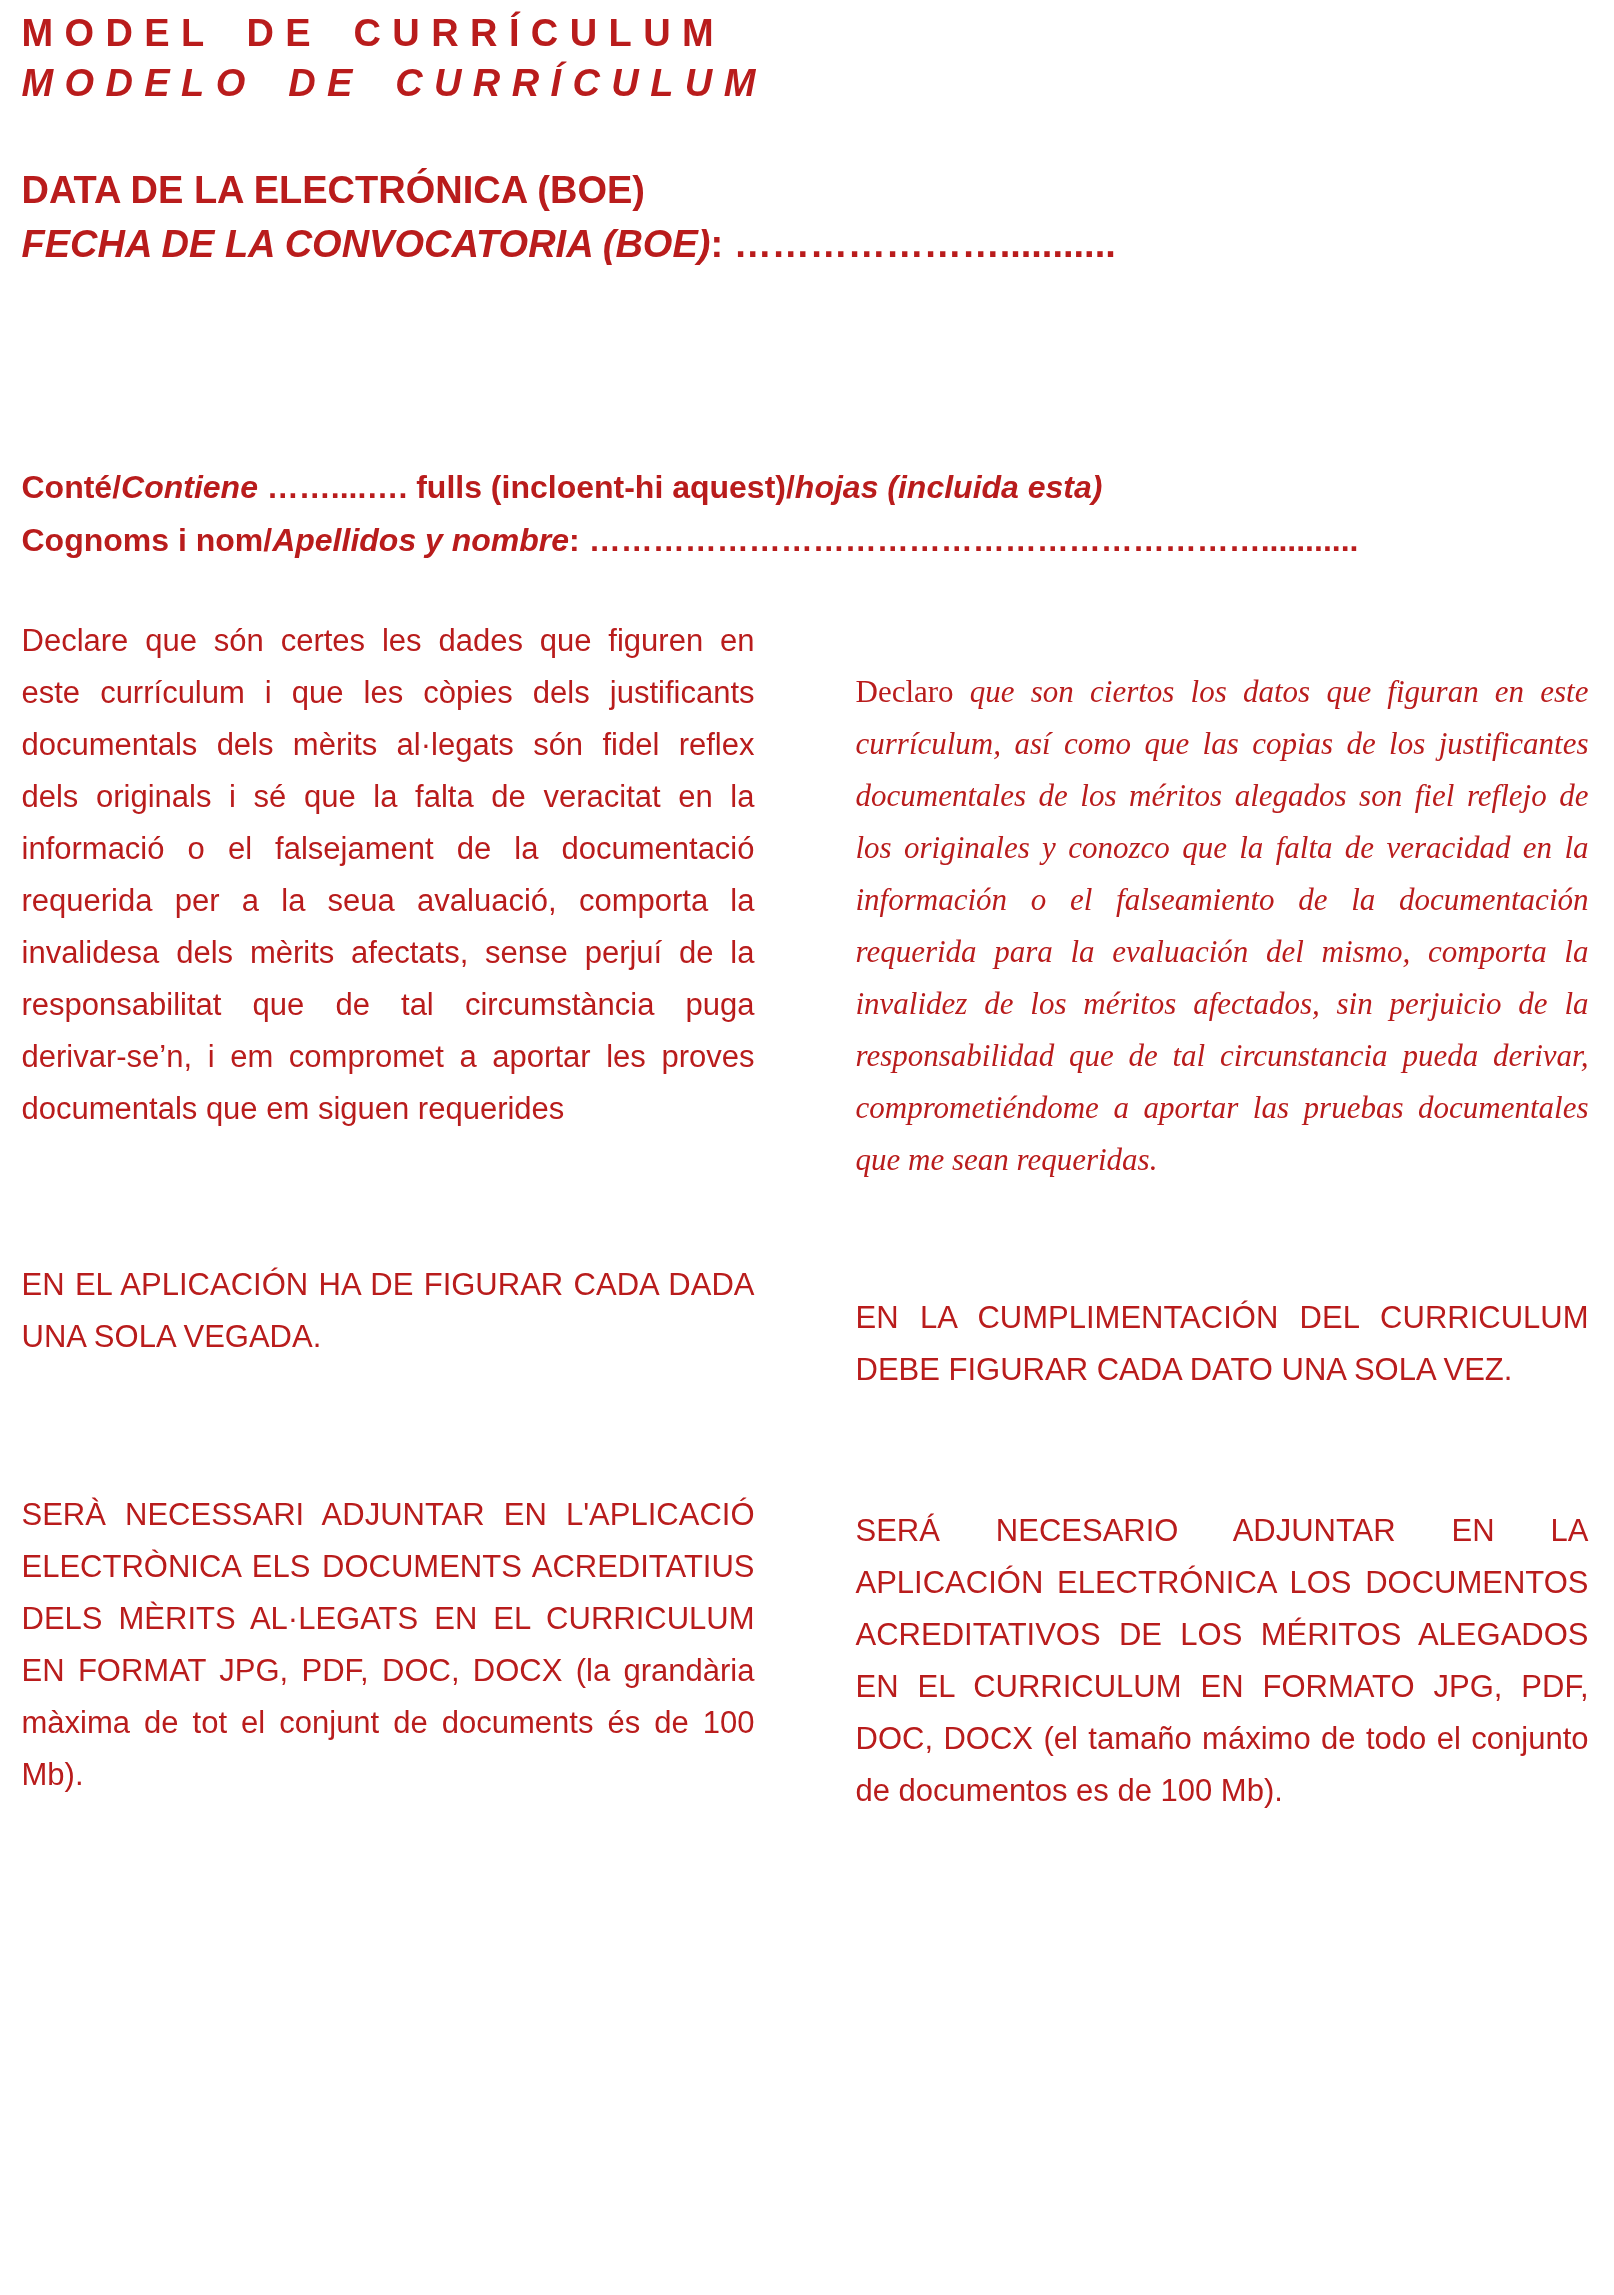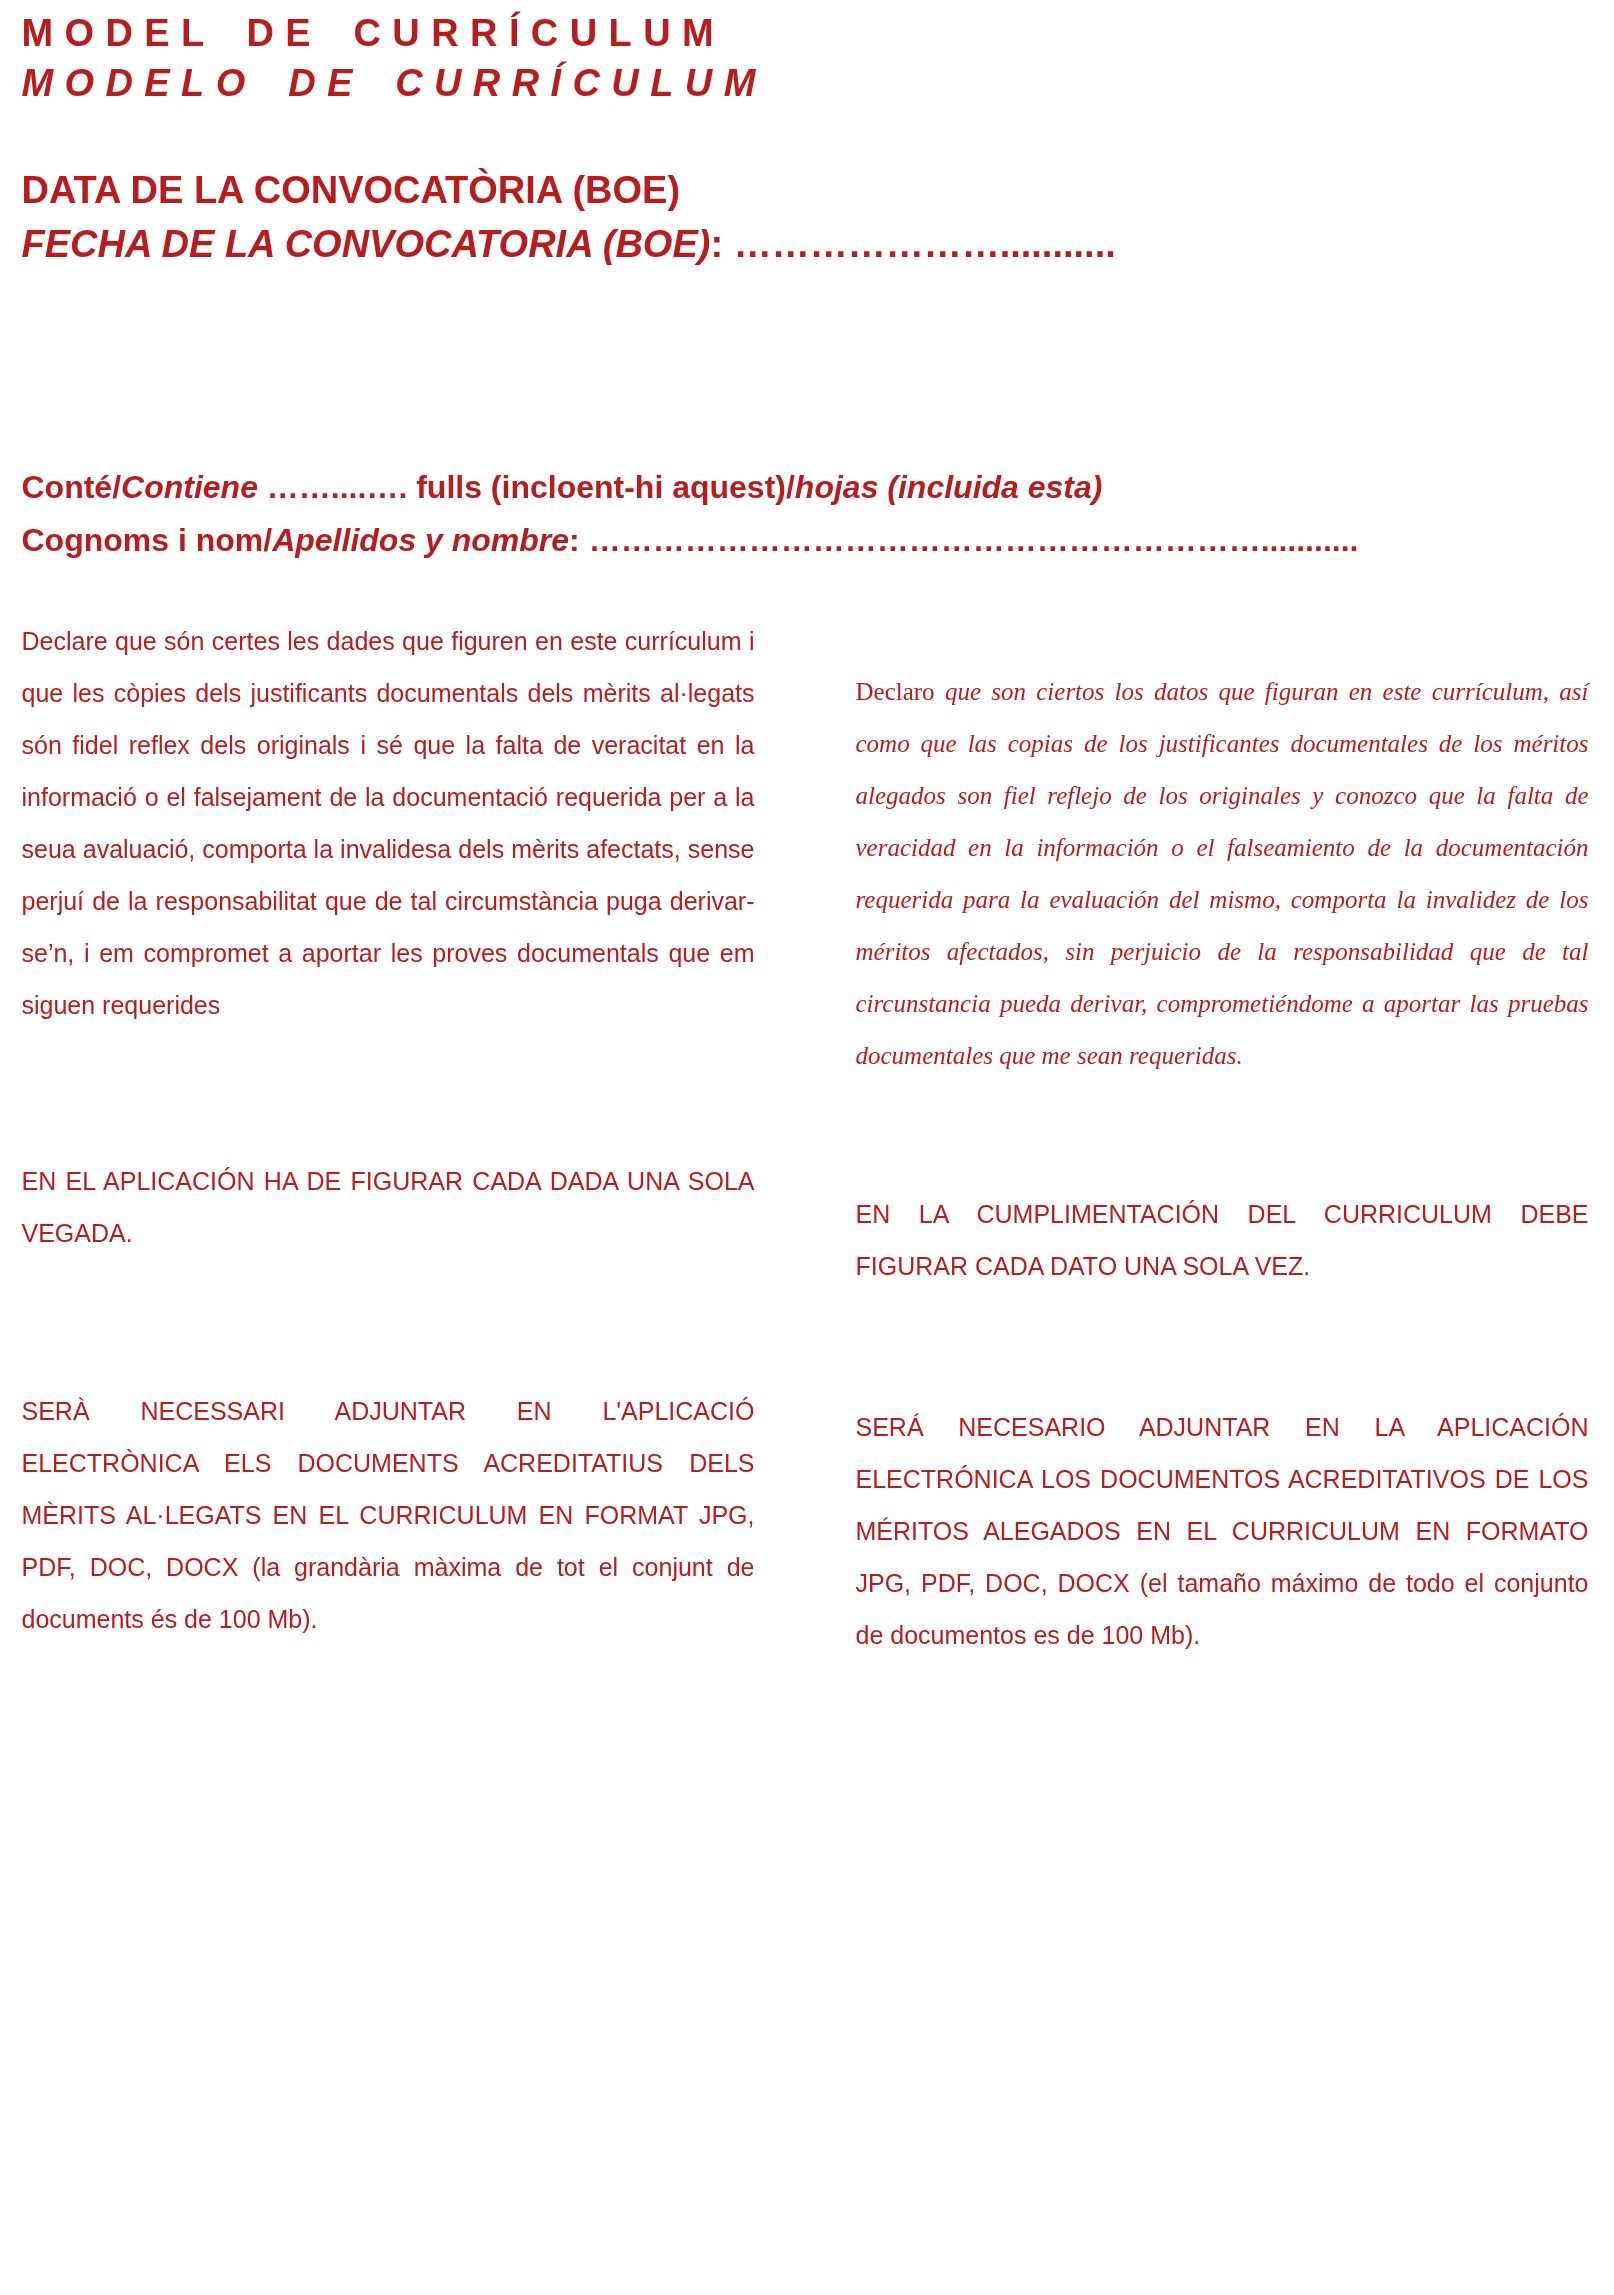--- a/index.html
+++ b/index.html
@@ -45,21 +45,21 @@
     font-size: 32px;
     font-weight: bold;
     line-height: 53px;
   }
   
   .columns {
     display: flex;
     margin-top: 48px;
   }
   .col {
-    font-size: 25px;
+    font-size: 31px;
     line-height: 52px;
     text-align: justify;
   }
   .col p { margin: 0; }
   .col-left  { width: 733px; }
   .col-spacer { width: 101px; flex: 0 0 auto; }
   .col-right { width: 733px; padding-top: 51px; }
   .col-left .para-notice   { margin-top: 124px; }
   .col-left .para-attach   { margin-top: 126px; }
   .col-right .para-declare { font-style: italic; font-family: Liberation Serif, serif; }
@@ -70,21 +70,21 @@
 <body>
 
 <div class="page">
 
   <div class="doc-title">
     <div class="line-ca">MODEL DE CURRÍCULUM</div>
     <div class="line-es">MODELO DE CURRÍCULUM</div>
   </div>
 
   <div class="convocatoria">
-    <div>DATA DE LA CONVOCATÒRIA (BOE)</div>
+    <div>DATA DE LA ELECTRÓNICA (BOE)</div>
     <div><span class="italic">FECHA DE LA CONVOCATORIA (BOE)</span><span class="upright">: </span><span class="upright">…………………...........</span></div>
   </div>
 
   <div class="fields">
     <div><span>Conté/</span><span class="italic">Contiene</span><span> ……....…. </span><span>fulls (incloent-hi aquest)/</span><span class="italic">hojas (incluida esta)</span></div>
     <div><span>Cognoms i nom/</span><span class="italic">Apellidos y nombre</span><span>: </span><span>………………………………………………………...........</span></div>
   </div>
 
   <div class="columns">
 

